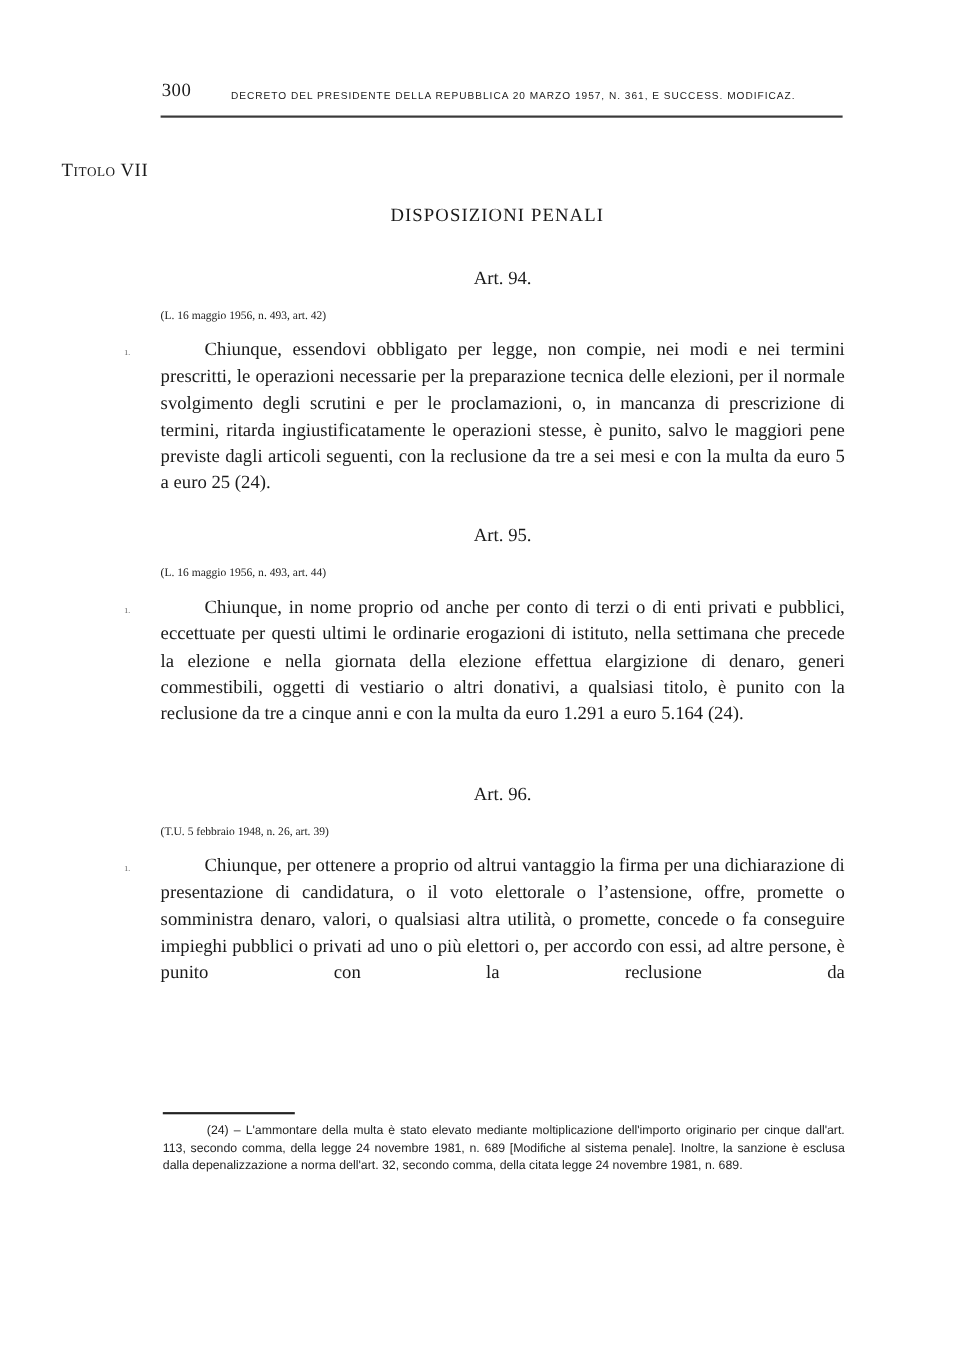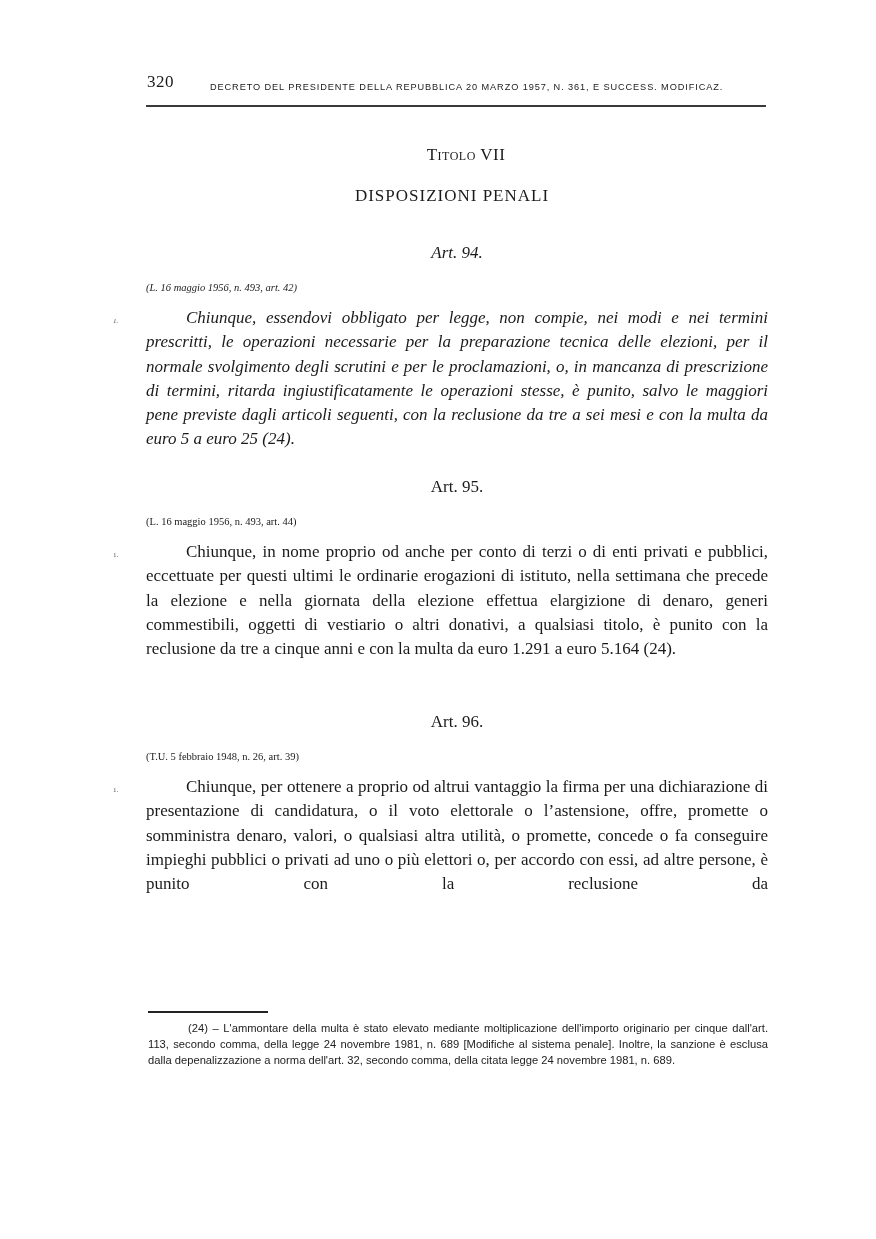--- a/index.html
+++ b/index.html
@@ -37,21 +37,20 @@
       top: 105px;
       width: 620px;
       height: 2px;
       background: #3a3a3a;
     }
     .title-label {
       position: absolute;
       left: 0;
       width: 876px;
       top: 145px;
-      text-align: center;
       font-size: 17px;
       letter-spacing: 0.5px;
       padding-left: 56px;
       box-sizing: border-box;
     }
     .title-label .sc {
       font-variant: small-caps;
     }
     .section-title {
       position: absolute;
@@ -118,30 +117,30 @@
     }
     .fn-para {
       margin: 0;
       text-align: justify;
       text-indent: 40px;
     }
   </style>
 </head>
 <body>
 
-<div class="page-number">320</div>
+<div class="page-number">300</div>
 <div class="running-head">DECRETO DEL PRESIDENTE DELLA REPUBBLICA 20 MARZO 1957, N. 361, E SUCCESS. MODIFICAZ.</div>
 <div class="head-rule"></div>
 
 <div class="title-label">
   <span class="sc">Titolo VII</span>
 </div>
 <div class="section-title">DISPOSIZIONI PENALI</div>
 
-<div class="article" style="top:242px;font-style:italic;">
+<div class="article" style="top:242px;">
   <p class="art-heading">Art. 94.</p>
   <p class="art-source">(L. 16 maggio 1956, n. 493, art. 42)</p>
   <p class="art-para">
     <span class="comma-mark">1.</span><span>Chiunque, essendovi obbligato per legge, non compie, nei modi e nei termini prescritti, le operazioni necessarie per la preparazione tecnica delle elezioni, per il normale svolgimento degli scrutini e per le proclamazioni, o, in mancanza di prescrizione di termini, ritarda ingiustificatamente le opera­zioni stesse, è punito, salvo le maggiori pene previste dagli articoli seguenti, con la reclusione da tre a sei mesi e con la multa da euro 5 a euro 25  (24).</span>
   </p>
 </div>
 
 <div class="article" style="top:476px;">
   <p class="art-heading">Art. 95.</p>
   <p class="art-source">(L. 16 maggio 1956, n. 493, art. 44)</p>

